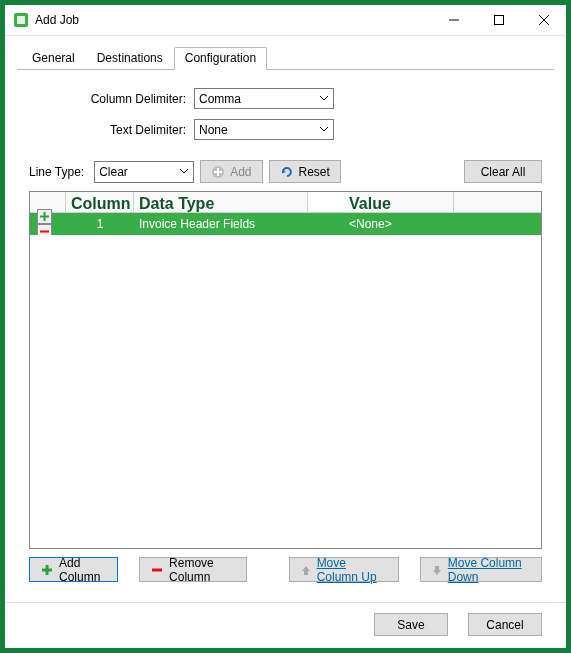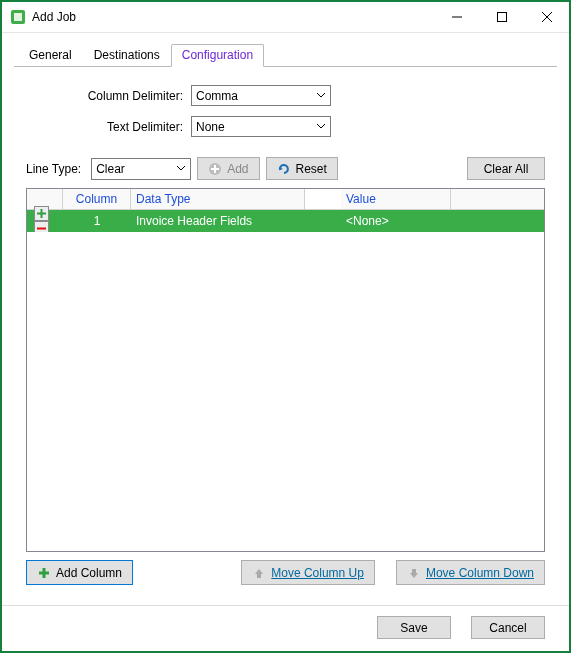--- a/index.html
+++ b/index.html
@@ -6,38 +6,38 @@
   body {
     margin: 0;
     font-family: "Segoe UI", Tahoma, sans-serif;
     font-size: 12px;
     background: #fff;
     color: #000;
     width: 571px;
     height: 653px;
     overflow: hidden;
   }
-  .window { width: 571px; height: 653px; border: 2px solid #15803d; display: flex; flex-direction: column; background:#fff;}
+  .window { width: 571px; height: 653px; border: 5px solid #15803d; display: flex; flex-direction: column; background:#fff;}
   .titlebar {
     height: 31px; display: flex; align-items: center; padding: 0 0 0 8px;
     background: #fff; border-bottom: 1px solid #e5e5e5;
   }
   .titlebar .app-icon {
     width: 16px; height: 16px; margin-right: 6px;
     display:flex; align-items:center; justify-content:center;
   }
   .titlebar .title { flex: 0 0 auto; }
   .titlebar .spacer { flex: 1; }
   .win-btn { width: 45px; height: 30px; display:flex; align-items:center; justify-content:center; }
 
   .content { flex:1; padding: 10px 12px 0 12px; display:flex; flex-direction:column; }
   .tabs { display:flex; align-items:flex-end; height:24px; border-bottom:1px solid #b9b9b9; padding-left:4px;}
   .tab {
     padding: 3px 10px 4px 10px; margin-right:0px; border:1px solid transparent;
-    position:relative; top:1px; color:#6d28d9;
+    position:relative; top:1px; color:#000000;
   }
   .tab.active {
     border:1px solid #b9b9b9; border-bottom:1px solid #fff; background:#fff;
     border-top-left-radius:2px; border-top-right-radius:2px;
   }
   .tab.inactive { color:#000; }
 
   .panel { flex:1; border-top:none; padding: 18px 12px 10px 12px; display:flex; flex-direction:column;}
   .form-row { display:flex; align-items:center; margin-bottom:10px; }
   .form-row label { width:165px; text-align:right; padding-right:8px; }
@@ -54,21 +54,21 @@
     height:23px; border:1px solid #adadad; background:#e1e1e1; display:inline-flex;
     align-items:center; padding:0 10px; gap:5px; color:#000;
   }
   .btn.disabled { color:#888; }
   .btn .ico { width:14px; height:14px; display:flex; align-items:center; justify-content:center;}
   .linebar .spacer { flex:1; }
   .btn.clear { width:78px; justify-content:center; }
 
   .grid { margin-top:8px; flex:1; border:1px solid #828790; background:#fff; display:flex; flex-direction:column; overflow:hidden;}
   .ghead { display:flex; height:21px; background:#fff; border-bottom:1px solid #d0d0d0; }
-  .gh { border-right:1px solid #d0d0d0; padding:3px 5px; font-size:12px; color:#1d4ed8; background:#f9f9f9;}
+  .gh { border-right:1px solid #d0d0d0; padding:3px 5px; font-size:16px; color:#14532d; background:#f9f9f9;font-weight:bold;}
   .gh.nb { border-right:none;}
   .c-icons { width:36px; flex:0 0 36px;}
   .c-col { width:68px; flex:0 0 68px; text-align:center;}
   .c-dt { width:174px; flex:0 0 174px;}
   .c-val { width:110px; flex:0 0 110px;margin-left:36px;}
   .c-rest { flex:1; }
   .grow { background:#38ad48; color:#fff; display:flex; height:22px; align-items:center;}
   .grow .cell { padding:3px 5px; }
   .grow .c-col { text-align:center;}
   .ic-btn { width:15px; height:15px; border:1px solid #8a8a8a; background:#eee; display:inline-flex; align-items:center; justify-content:center; margin-left:2px;}
@@ -219,20 +219,28 @@
       <div class="cols-buttons">
         <div class="btn primary-outline">
           <span class="ico">
               <svg width="14" height="14">
                 <line x1="7" y1="2" x2="7" y2="12" stroke="#2e9e3e" stroke-width="3"></line>
                 <line x1="2" y1="7" x2="12" y2="7" stroke="#2e9e3e" stroke-width="3"></line>
               </svg>
             </span>
           <span>Add Column</span>
         </div>
+        <div class="btn">
+          <span class="ico">
+              <svg width="14" height="14">
+                <line x1="2" y1="7" x2="12" y2="7" stroke="#d11" stroke-width="3"></line>
+              </svg>
+            </span>
+          <span>Remove Column</span>
+        </div>
         <div class="grow-spacer"></div>
         <div class="btn dim">
           <span class="ico">
               <svg width="12" height="12">
                 <path d="M6 2 L10 7 L8 7 L8 11 L4 11 L4 7 L2 7 Z" fill="#aaa"></path>
               </svg>
             </span>
           <span>Move Column Up</span>
         </div>
         <div class="btn dim">

